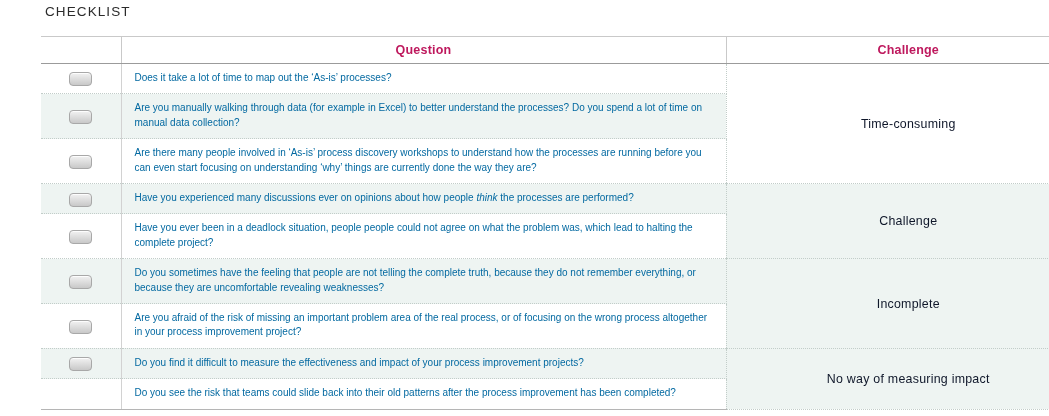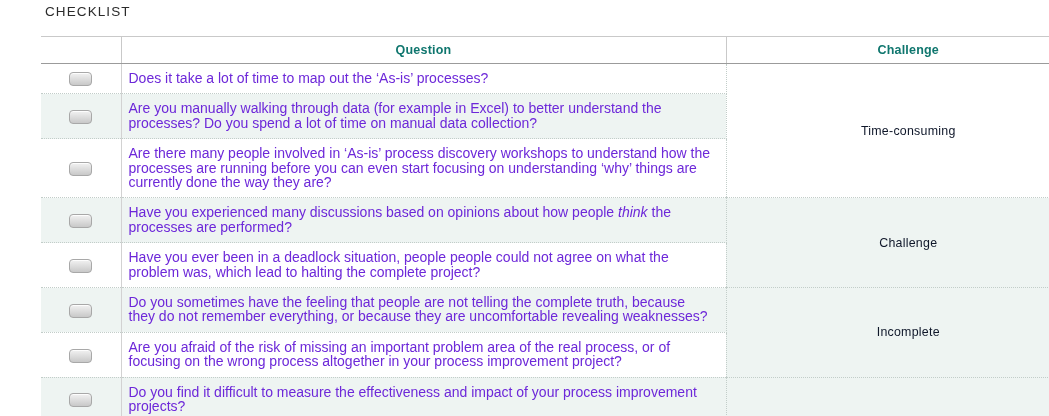--- a/index.html
+++ b/index.html
@@ -46,21 +46,21 @@
   col.c-check { width: 80px; }
   col.c-question { width: 605px; }
   col.c-challenge { width: 364px; }
 
   
   thead th {
     height: 27px;
     padding: 0;
     font-size: 12.5px;
     font-weight: 700;
-    color: #0f766e;
+    color: #be185d;
     text-align: center;
     background: #ffffff;
     border-top: 1px solid #c9c9c9;
     border-bottom: 1.6px solid #9b9b9b;
     letter-spacing: 0.2px;
     vertical-align: middle;
   }
   th.h-check  { border-right: 1px solid #c9c9c9; }
   th.h-question { border-right: 1px solid #c9c9c9; }
 
@@ -71,24 +71,24 @@
     border-bottom: 1px dotted #c2cdc9;
   }
   tbody tr:last-child td { border-bottom: 1.4px solid #b5b5b5; }
 
   td.cell-check {
     width: 80px;
     text-align: center;
     border-right: 1px solid #d2d2d2;
   }
   td.cell-question {
-    padding: 7px 12px 8px 7px;
-    font-size: 14px;
+    padding: 7px 12px 8px 13px;
+    font-size: 10px;
     line-height: 14.4px;
-    color: #6d28d9;
+    color: #0369a1;
     border-right: 1px dotted #c2cdc9;
   }
   td.cell-challenge {
     text-align: center;
     font-size: 12.4px;
     color: #0f172a;
     letter-spacing: 0.25px;
     border-bottom: 1px dotted #c2cdc9;
   }
   tbody tr:last-child td.cell-challenge { border-bottom: 1.4px solid #b5b5b5; }
@@ -145,21 +145,21 @@
           <tr class="tint">
             <td class="cell-check"><span class="checkbox"></span></td>
             <td class="cell-question"><span>Are you manually walking through data (for example in Excel) to better understand the processes? Do you spend a lot of time on manual data collection?</span></td>
           </tr>
           <tr class="plain">
             <td class="cell-check"><span class="checkbox"></span></td>
             <td class="cell-question"><span>Are there many people involved in ‘As-is’ process discovery workshops to understand how the processes are running before you can even start focusing on understanding ‘why’ things are currently done the way they are?</span></td>
           </tr>
           <tr class="tint">
             <td class="cell-check"><span class="checkbox"></span></td>
-            <td class="cell-question"><span>Have you experienced many discussions based on opinions about how people </span><span class="q-em">think</span><span> the processes are performed?</span></td>
+            <td class="cell-question"><span>Have you experienced many discussions ever on opinions about how people </span><span class="q-em">think</span><span> the processes are performed?</span></td>
             <td class="cell-challenge ch-tint" rowspan="2">Challenge</td>
           </tr>
           <tr class="plain">
             <td class="cell-check"><span class="checkbox"></span></td>
             <td class="cell-question"><span>Have you ever been in a deadlock situation, people people could not agree on what the problem was, which lead to halting the complete project?</span></td>
           </tr>
           <tr class="tint">
             <td class="cell-check"><span class="checkbox"></span></td>
             <td class="cell-question"><span>Do you sometimes have the feeling that people are not telling the complete truth, because they do not remember everything, or because they are uncomfortable revealing weaknesses?</span></td>
             <td class="cell-challenge ch-tint" rowspan="2">Incomplete</td>

